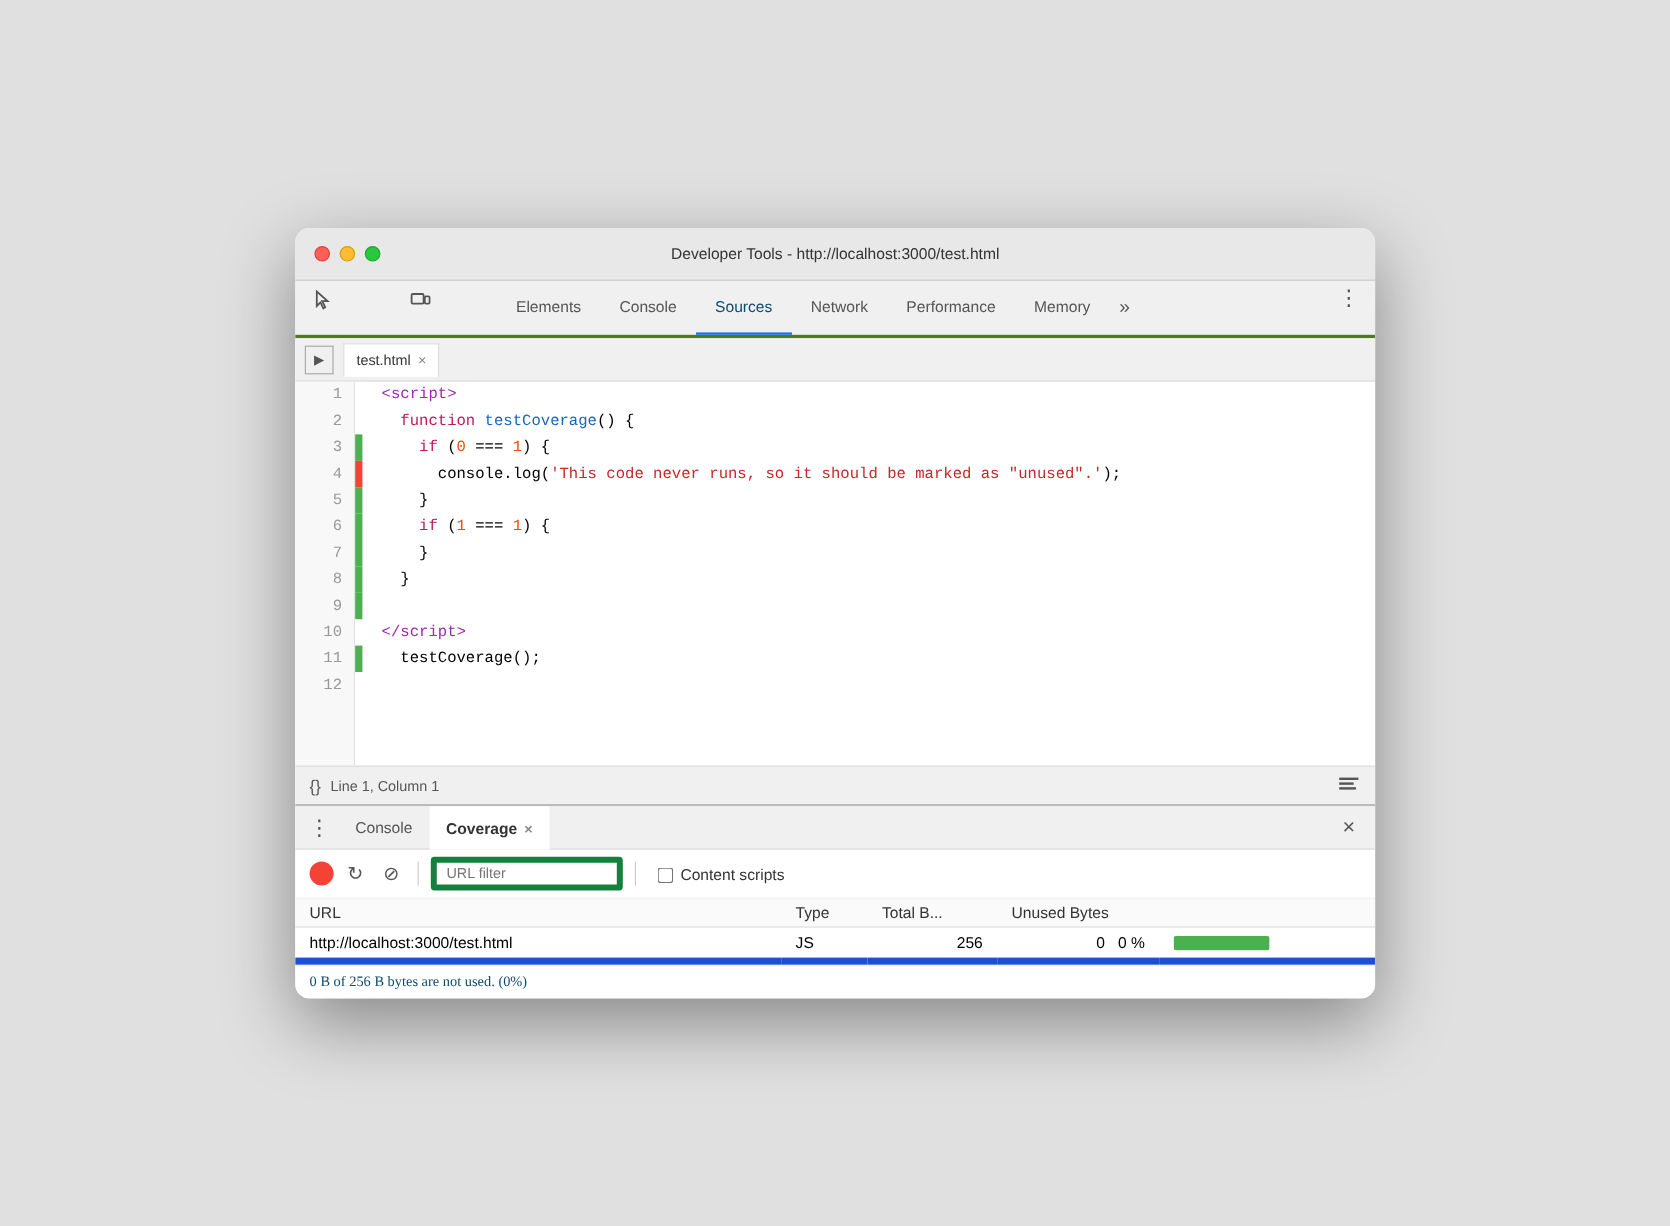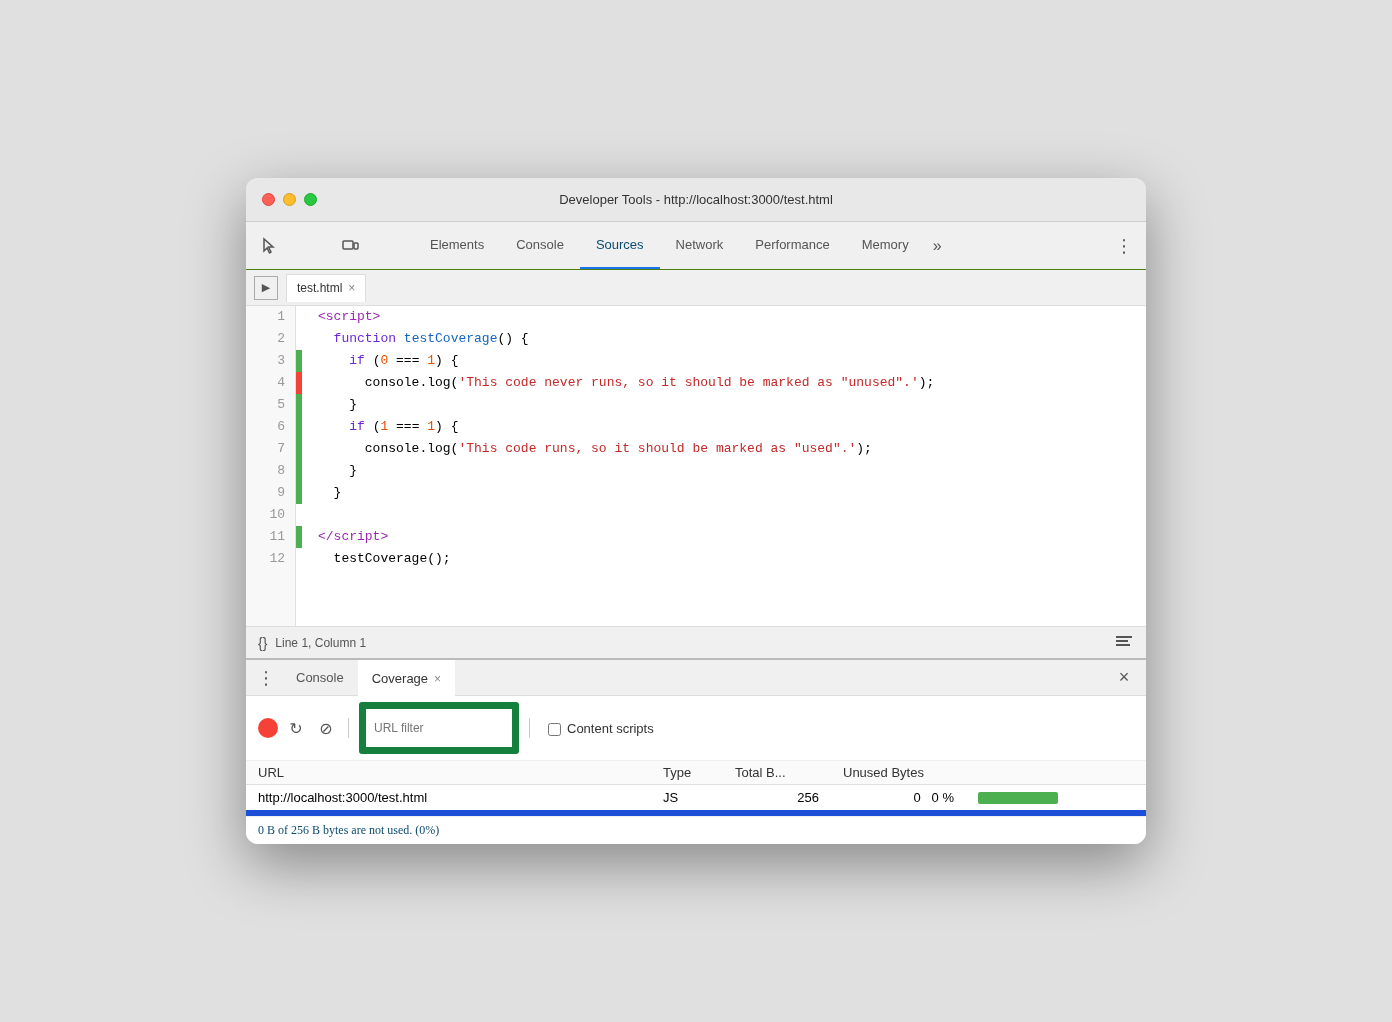--- a/index.html
+++ b/index.html
@@ -45,23 +45,22 @@
       position: absolute;
       left: 50%;
       transform: translateX(-50%);
       font-size: 13px;
       color: #333;
       font-weight: 500;
     }
     
     .devtools-toolbar {
       background: #f0f0f0;
-      border-bottom: 1px solid #4d7c0f;
-      display: flex;
-      align-items: center;
+      border-bottom: 3px solid #4d7c0f;
+      display: flex;
       height: 48px;
       padding: 0 8px;
       gap: 44px;
     }
     .toolbar-icon {
       width: 32px;
       height: 32px;
       display: flex;
       align-items: center;
       justify-content: center;
@@ -190,21 +189,21 @@
     }
     .code-content {
       padding: 0 16px;
       flex: 1;
     }
     .code-line {
       height: 22px;
       white-space: pre;
     }
     
-    .kw { color: #6d28d9; } 
+    .kw { color: #be185d; } 
     .fn-name { color: #1565c0; } 
     .num { color: #e65100; } 
     .str { color: #c62828; }
     .tag { color: #9c27b0; } 
 
     
     .status-bar {
       background: #f0f0f0;
       border-top: 1px solid #ddd;
       height: 32px;
@@ -251,21 +250,21 @@
       display: flex;
       align-items: center;
       font-size: 13px;
       color: #555;
       cursor: pointer;
     }
     .bottom-tab.active {
       background: #fff;
       border-top: 2px solid transparent;
       color: #333;
-      font-weight: 400;
+      font-weight: 700;
     }
     .bottom-tab-close {
       margin-left: 6px;
       font-size: 12px;
       color: #888;
       cursor: pointer;
     }
     .bottom-panel-close {
       margin-left: auto;
       font-size: 18px;
@@ -305,23 +304,23 @@
       font-size: 16px;
       color: #555;
     }
     .cov-filter-divider {
       width: 1px;
       height: 20px;
       background: #ccc;
       margin: 0 4px;
     }
     .cov-filter-input {
-      border: 7px solid #15803d;
+      border: 5px solid #15803d;
       border-radius: 3px;
-      padding: 12px 8px;
+      padding: 2px 8px;
       font-size: 12px;
       width: 160px;
       outline: none;
     }
     .cov-checkbox-area {
       display: flex;
       align-items: flex-end;
       gap: 6px;
       margin-left: 8px;
       font-size: 13px;
@@ -447,21 +446,20 @@
         <div class="cov-line cov-used"></div>
         <div class="cov-line cov-none"></div>
       </div>
       <div class="code-content">
         <div class="code-line"><span class="tag">&lt;script&gt;</span></div>
         <div class="code-line">  <span class="kw">function</span> <span class="fn-name">testCoverage</span>() {</div>
         <div class="code-line">    <span class="kw">if</span> (<span class="num">0</span> === <span class="num">1</span>) {</div>
         <div class="code-line">      console.log(<span class="str">'This code never runs, so it should be marked as "unused".'</span>);</div>
         <div class="code-line">    }</div>
         <div class="code-line">    <span class="kw">if</span> (<span class="num">1</span> === <span class="num">1</span>) {</div>
-        <div class="code-line">      console.log(<span class="str">'This code runs, so it should be marked as "used".'</span>);</div>
         <div class="code-line">    }</div>
         <div class="code-line">  }</div>
         <div class="code-line"> </div>
         <div class="code-line"><span class="tag">&lt;/script&gt;</span></div>
         <div class="code-line">  testCoverage();</div>
       </div>
     </div>
 
     <div class="status-bar">
       <span class="status-icon">{}</span>

